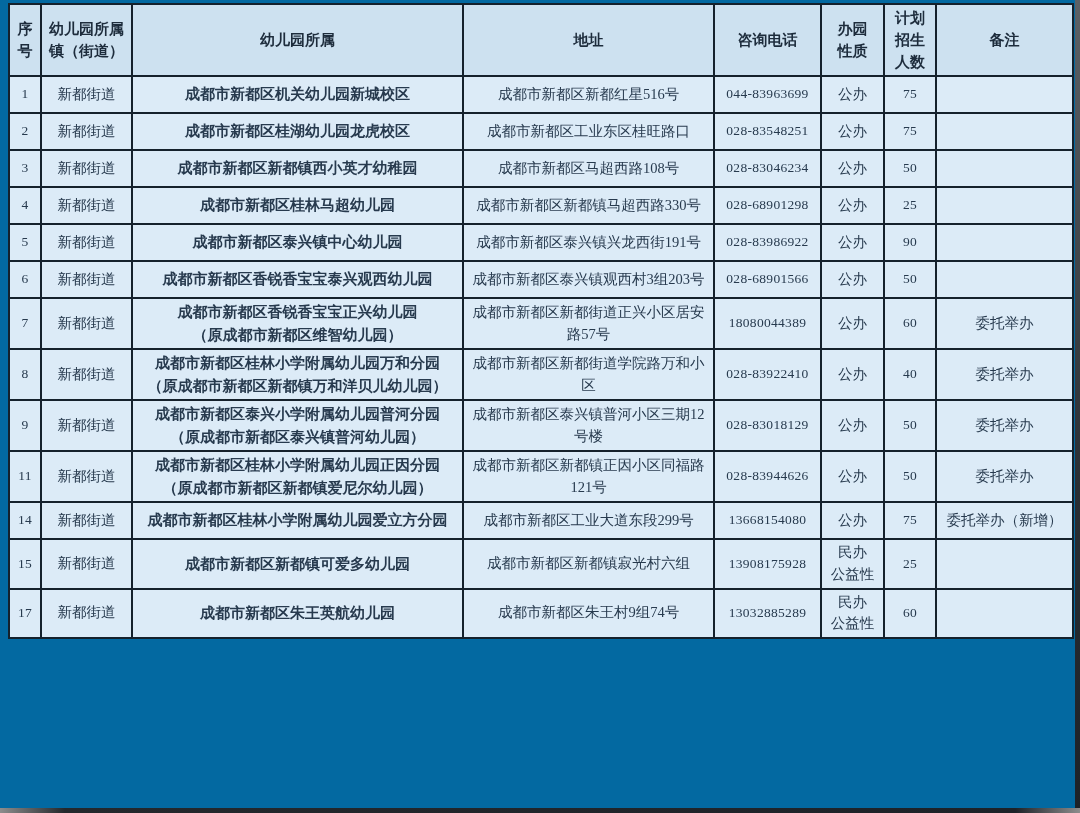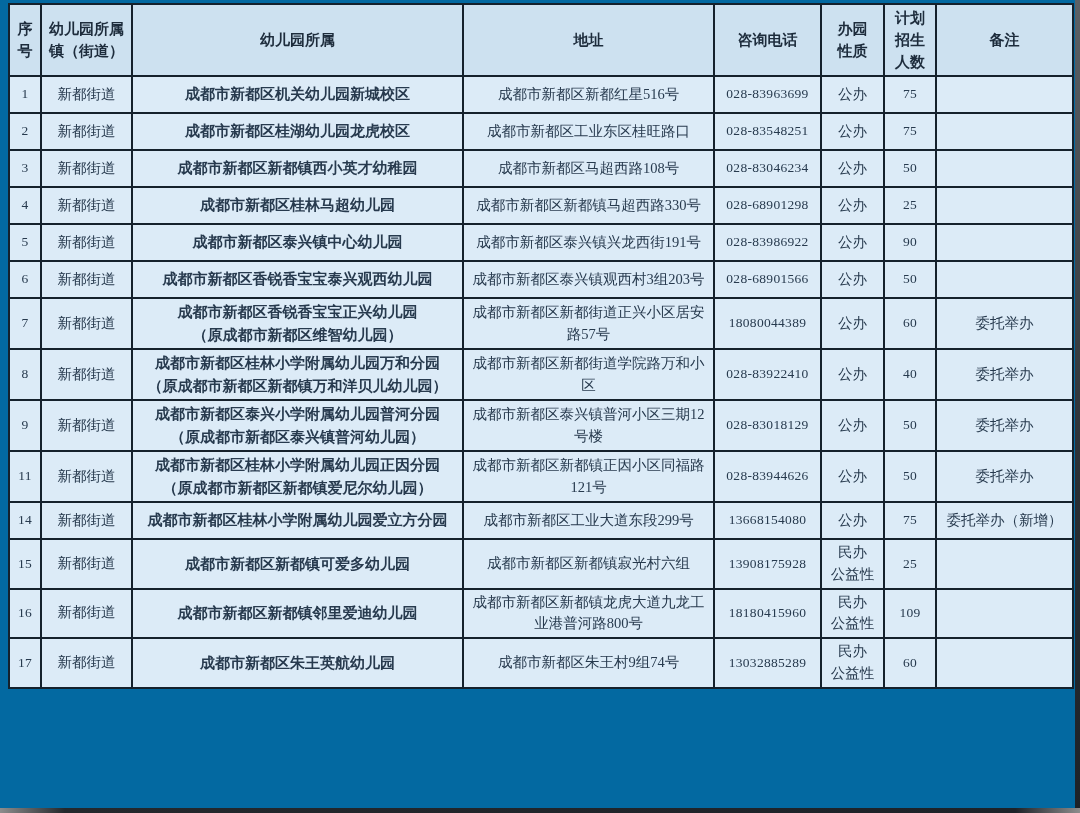--- a/index.html
+++ b/index.html
@@ -100,21 +100,21 @@
 人数</th>
           <th>备注</th>
         </tr>
     </thead>
     <tbody>
         <tr>
           <td class="cell-index">1</td>
           <td class="cell-town">新都街道</td>
           <td class="cell-name">成都市新都区机关幼儿园新城校区</td>
           <td class="cell-address">成都市新都区新都红星516号</td>
-          <td class="cell-phone">028-83963699</td>
+          <td class="cell-phone">044-83963699</td>
           <td class="cell-nature">公办</td>
           <td class="cell-planned">75</td>
           <td class="cell-remark"></td>
         </tr>
         <tr>
           <td class="cell-index">2</td>
           <td class="cell-town">新都街道</td>
           <td class="cell-name">成都市新都区桂湖幼儿园龙虎校区</td>
           <td class="cell-address">成都市新都区工业东区桂旺路口</td>
           <td class="cell-phone">028-83548251</td>
@@ -218,31 +218,20 @@
         </tr>
         <tr>
           <td class="cell-index">15</td>
           <td class="cell-town">新都街道</td>
           <td class="cell-name">成都市新都区新都镇可爱多幼儿园</td>
           <td class="cell-address">成都市新都区新都镇寂光村六组</td>
           <td class="cell-phone">13908175928</td>
           <td class="cell-nature">民办
 公益性</td>
           <td class="cell-planned">25</td>
-          <td class="cell-remark"></td>
-        </tr>
-        <tr>
-          <td class="cell-index">16</td>
-          <td class="cell-town">新都街道</td>
-          <td class="cell-name">成都市新都区新都镇邻里爱迪幼儿园</td>
-          <td class="cell-address">成都市新都区新都镇龙虎大道九龙工业港普河路800号</td>
-          <td class="cell-phone">18180415960</td>
-          <td class="cell-nature">民办
-公益性</td>
-          <td class="cell-planned">109</td>
           <td class="cell-remark"></td>
         </tr>
         <tr>
           <td class="cell-index">17</td>
           <td class="cell-town">新都街道</td>
           <td class="cell-name">成都市新都区朱王英航幼儿园</td>
           <td class="cell-address">成都市新都区朱王村9组74号</td>
           <td class="cell-phone">13032885289</td>
           <td class="cell-nature">民办
 公益性</td>

